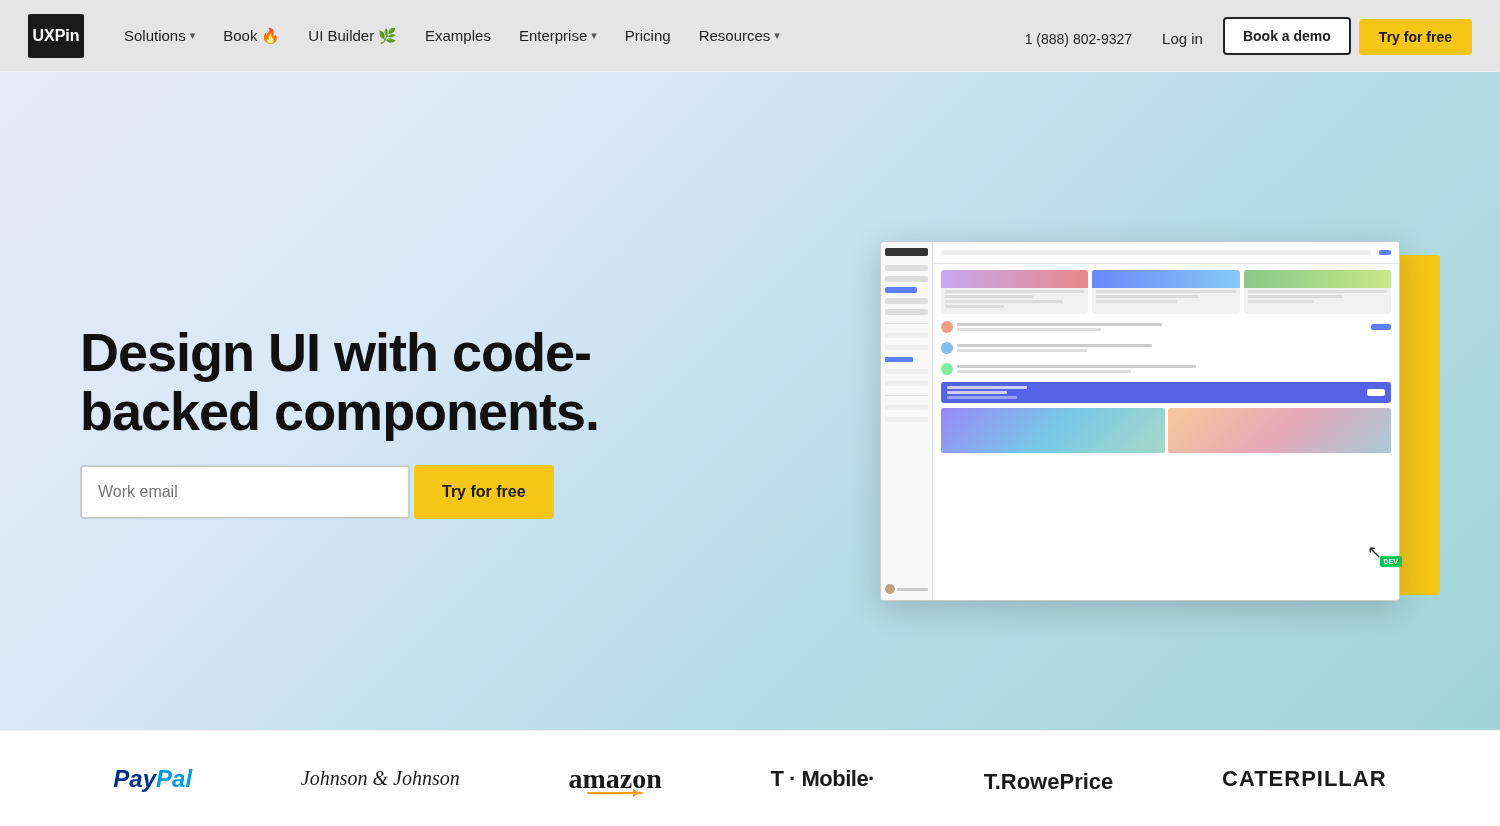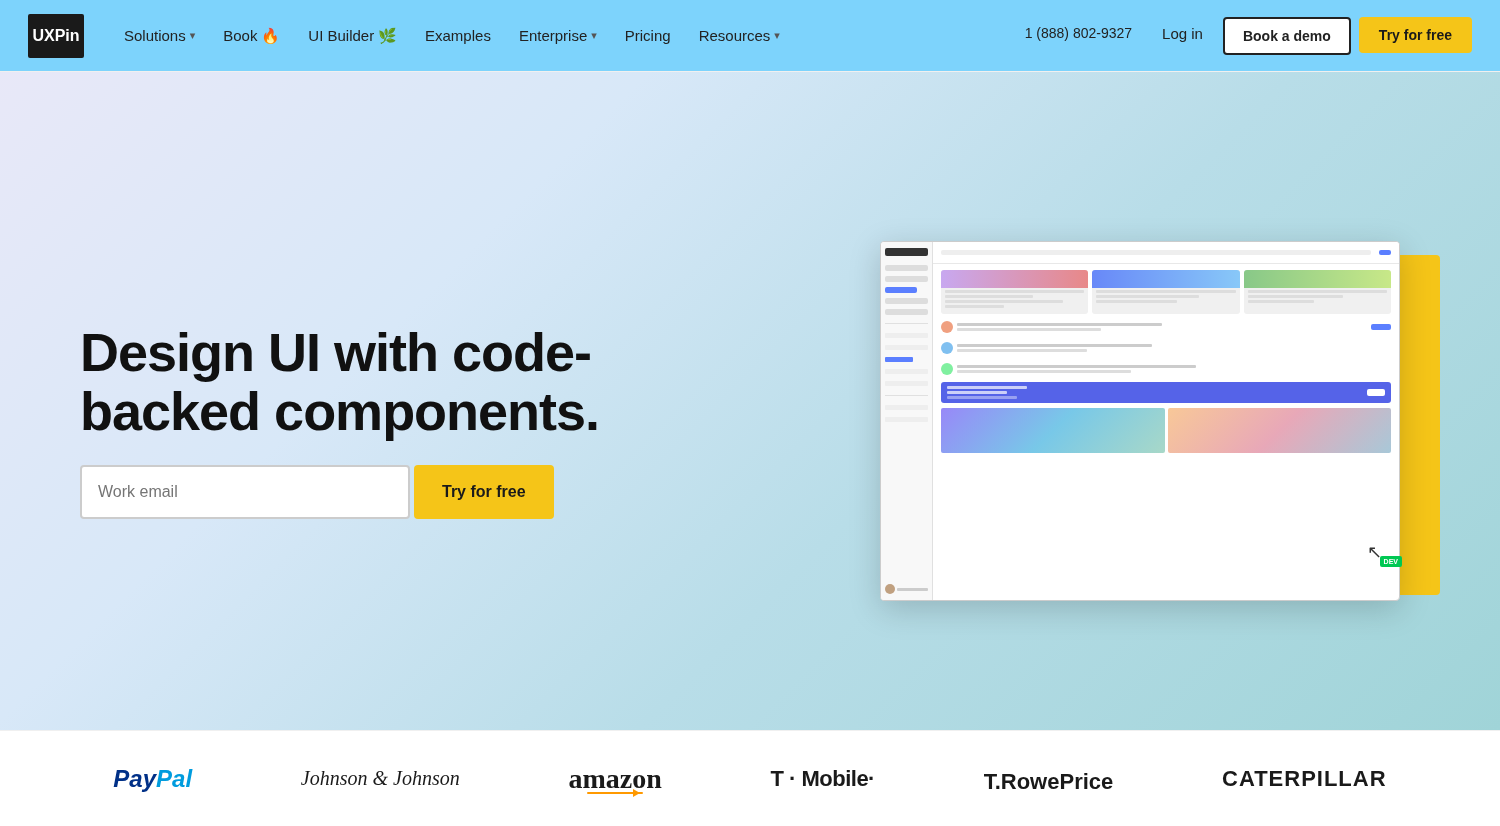--- a/index.html
+++ b/index.html
@@ -10,21 +10,21 @@
       overflow: hidden;
       background: #fff;
     }
 
     
     nav {
       display: flex;
       align-items: center;
       padding: 0 28px;
       height: 72px;
-      background: #7dd3fc;
+      background: #e5e5e5;
       border-bottom: 1px solid #f0f0f0;
       position: relative;
       z-index: 10;
     }
     .logo {
       display: flex;
       align-items: center;
       justify-content: center;
       background: #1a1a1a;
       color: #fff;
@@ -49,21 +49,21 @@
       padding: 8px 12px;
       font-size: 15px;
       color: #222;
       text-decoration: none;
       cursor: pointer;
       white-space: nowrap;
     }
     .chevron { font-size: 11px; color: #555; }
     .nav-right {
       display: flex;
-      align-items: flex-start;
+      align-items: flex-end;
       gap: 8px;
       margin-left: auto;
     }
     .phone-link {
       font-size: 14px;
       color: #222;
       text-decoration: none;
       padding: 8px 10px;
     }
     .login-link {

